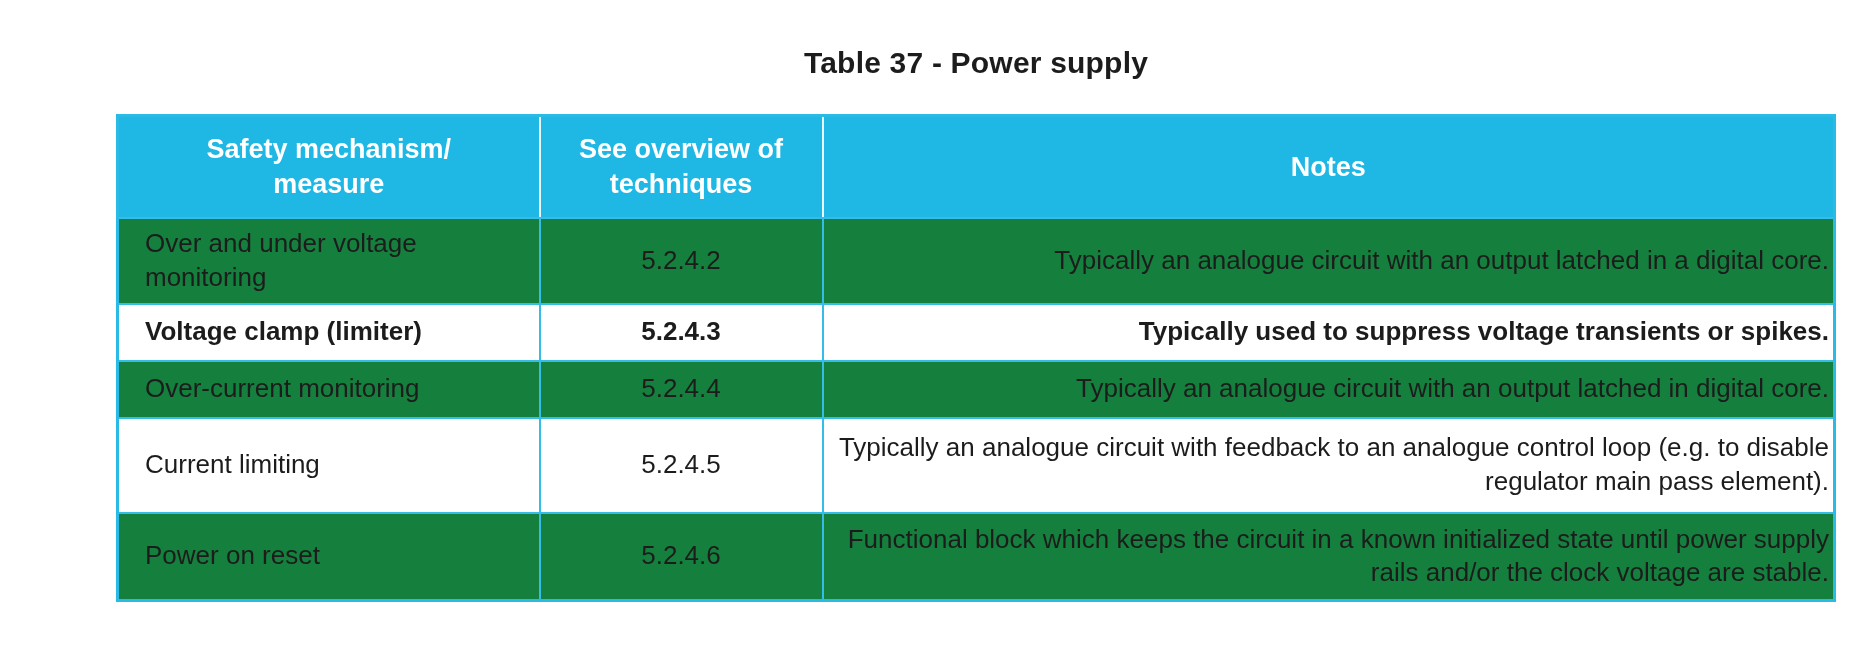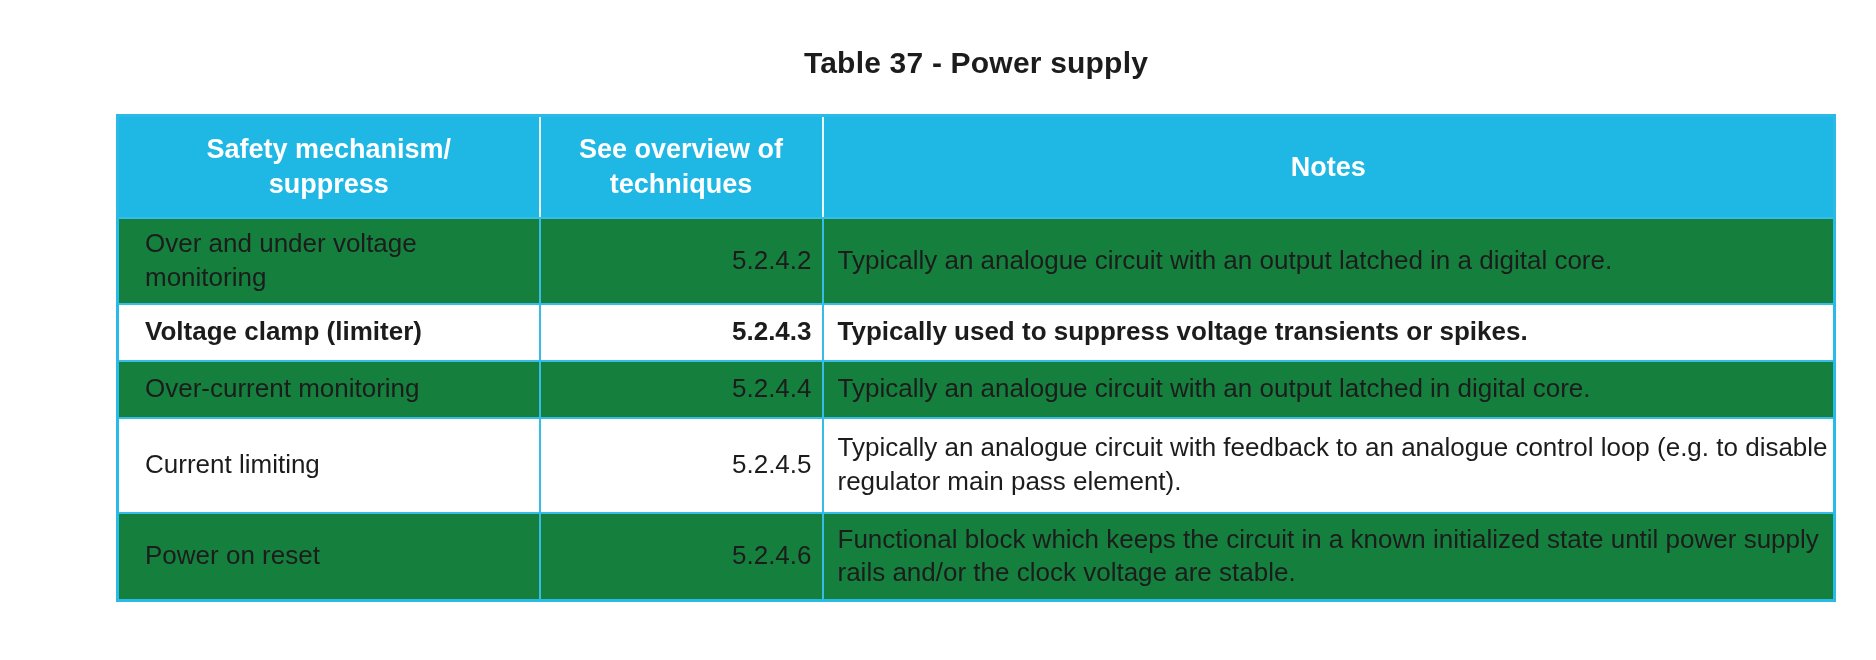--- a/index.html
+++ b/index.html
@@ -60,22 +60,22 @@
     color: #1c1c1c;
     vertical-align: middle;
     line-height: 1.3;
     border: 2px solid #35bde8;
     padding: 8px 10px;
   }
   tbody tr.alt  { background: #15803d; }
   tbody tr.norm { background: #ffffff; }
 
   td.mech { text-align: left; padding-left: 26px; padding-right: 14px; }
-  td.ref  { text-align: right; }
-  td.note { text-align: left; padding-left: 14px; padding-right: 4px; margin-top: 16px; }
+  td.ref  { text-align: center; }
+  td.note { text-align: right; padding-left: 14px; padding-right: 4px; margin-top: 16px; }
 
   tr.r0 { height: 85px; }
   tr.r1 { height: 57px; font-weight: bold; }
   tr.r2 { height: 57px; }
   tr.r3 { height: 95px; }
   tr.r4 { height: 88px; }
 </style>
 </head>
 <body>
 
@@ -85,21 +85,21 @@
 
   <table class="power-table">
     <colgroup>
       <col class="c-mech">
       <col class="c-ref">
       <col class="c-note">
     </colgroup>
     <thead>
       <tr>
         <th>Safety mechanism/
-suppress</th>
+measure</th>
         <th>See overview of
 techniques</th>
         <th>Notes</th>
       </tr>
     </thead>
     <tbody>
       <tr class="alt r0">
         <td class="mech">Over and under voltage monitoring</td>
         <td class="ref">5.2.4.2</td>
         <td class="note">Typically an analogue circuit with an output latched in a digital core.</td>

